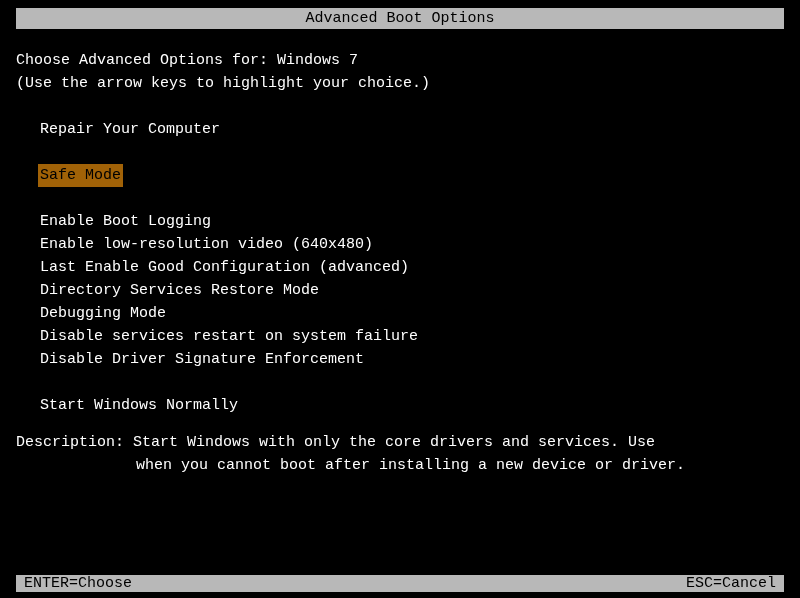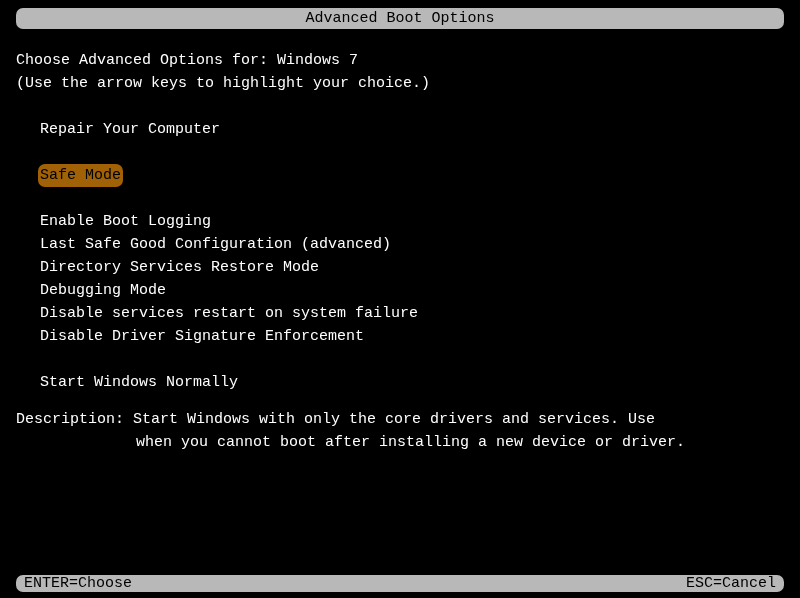--- a/index.html
+++ b/index.html
@@ -1,19 +1,18 @@
 <!DOCTYPE html>
 <html><head>
   <meta charset="utf-8">
   <style>
     * {
       margin: 0;
       padding: 0;
       box-sizing: border-box;
-      border-radius: 7px;
     }
     body {
       background: #000;
       width: 800px;
       height: 598px;
       font-family: "Courier New", Courier, monospace;
       font-size: 15px;
       color: #fff;
       overflow: hidden;
       position: relative;
@@ -91,21 +90,22 @@
 
   <div class="menu-wrap"><span class="menu-item indent">Repair Your Computer</span></div>
 
   <div class="spacer-sm"></div>
 
   <div class="menu-wrap"><span class="menu-item selected indent">Safe Mode</span></div>
 
   <div class="spacer-sm"></div>
 
   <div class="menu-wrap"><span class="menu-item indent">Enable Boot Logging</span></div>
-  <div class="menu-wrap"><span class="menu-item indent">Last Safe Good Configuration (advanced)</span></div>
+  <div class="menu-wrap"><span class="menu-item indent">Enable low-resolution video (640x480)</span></div>
+  <div class="menu-wrap"><span class="menu-item indent">Last Enable Good Configuration (advanced)</span></div>
   <div class="menu-wrap"><span class="menu-item indent">Directory Services Restore Mode</span></div>
   <div class="menu-wrap"><span class="menu-item indent">Debugging Mode</span></div>
   <div class="menu-wrap"><span class="menu-item indent">Disable services restart on system failure</span></div>
   <div class="menu-wrap"><span class="menu-item indent">Disable Driver Signature Enforcement</span></div>
 
   <div class="spacer-sm"></div>
 
   <div class="menu-wrap"><span class="menu-item indent">Start Windows Normally</span></div>
 </div>
 

